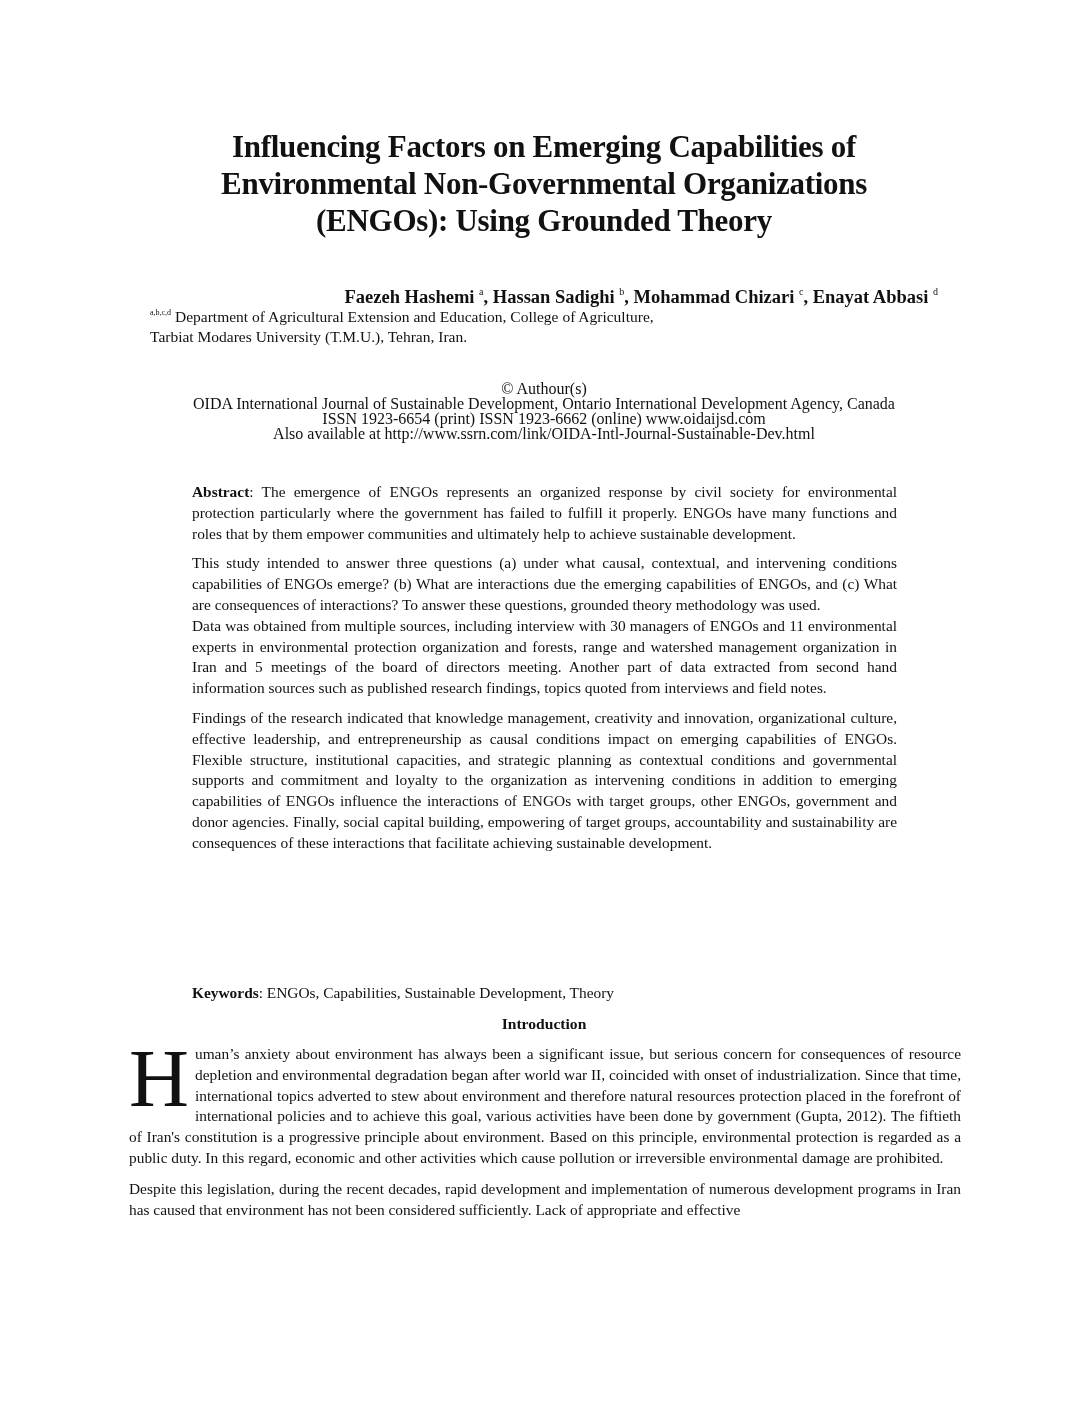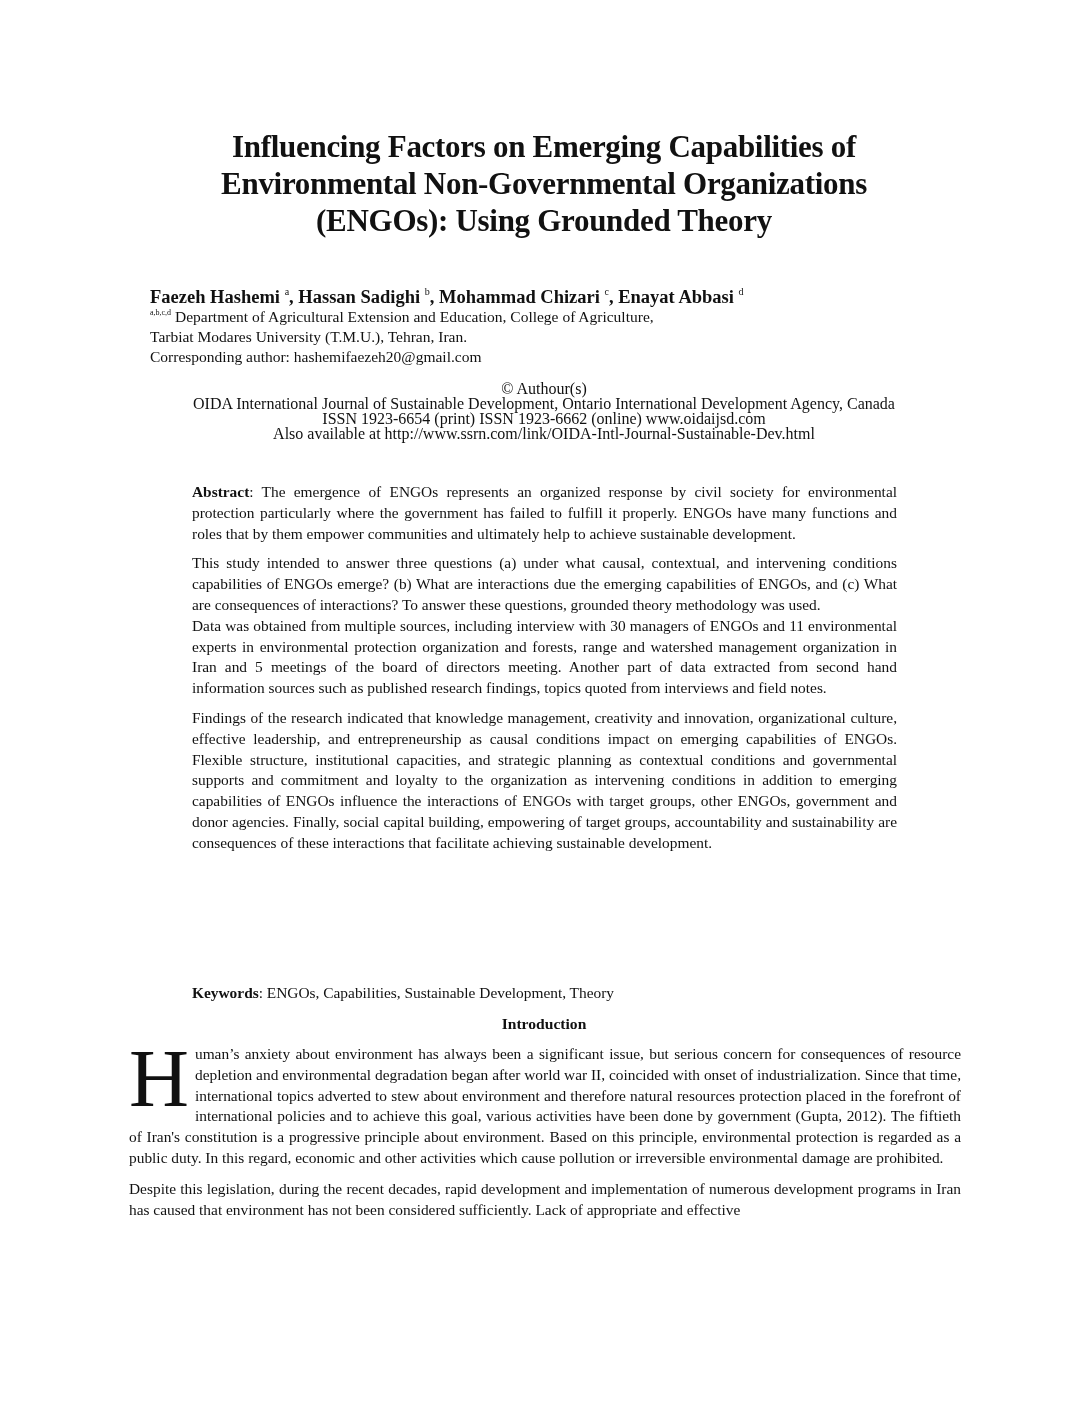--- a/index.html
+++ b/index.html
@@ -8,21 +8,21 @@
       font-family: "Liberation Serif", "DejaVu Serif", serif; color: #111;
     }
     .title {
       position: absolute; top: 128px; left: 150px; width: 788px;
       text-align: center; font-weight: bold; font-size: 31px; line-height: 37px;
       letter-spacing: -0.3px;
     }
     .title div { white-space: nowrap; }
     .authors {
       position: absolute; top: 281px; left: 150px; width: 788px;
-      text-align: left; font-weight: bold; font-size: 18.5px; line-height: 22px; white-space: nowrap;
+      text-align: right; font-weight: bold; font-size: 18.5px; line-height: 22px; white-space: nowrap;
     }
     .authors sup { font-size: 10px; font-weight: normal; vertical-align: 8px; }
     .affil {
       position: absolute; top: 303px; left: 150px; width: 788px;
       text-align: left; font-size: 15.5px; line-height: 20px;
     }
     .affil div { white-space: nowrap; }
     .affil sup { font-size: 8px; vertical-align: 7px; }
     .journal {
       position: absolute; top: 381px; left: 150px; width: 788px;
@@ -62,21 +62,20 @@
   <div>(ENGOs): Using Grounded Theory</div>
 </div>
 
 <div class="authors">
   <span>Faezeh Hashemi</span> <sup>a</sup><span>, </span><span>Hassan Sadighi</span> <sup>b</sup><span>, </span><span>Mohammad Chizari</span> <sup>c</sup><span>, </span><span>Enayat Abbasi</span> <sup>d</sup>
 </div>
 
 <div class="affil">
   <div><sup>a,b,c,d</sup><span> Department of Agricultural Extension and Education, College of Agriculture,</span></div>
   <div>Tarbiat Modares University (T.M.U.), Tehran, Iran.</div>
-  <div>Corresponding author: hashemifaezeh20@gmail.com</div>
 </div>
 
 <div class="journal">
   <div>© Authour(s)</div>
   <div>OIDA International Journal of Sustainable Development, Ontario International Development Agency, Canada</div>
   <div>ISSN 1923-6654 (print) ISSN 1923-6662 (online) www.oidaijsd.com</div>
   <div>Also available at http://www.ssrn.com/link/OIDA-Intl-Journal-Sustainable-Dev.html</div>
 </div>
 
 <div class="abstract">

